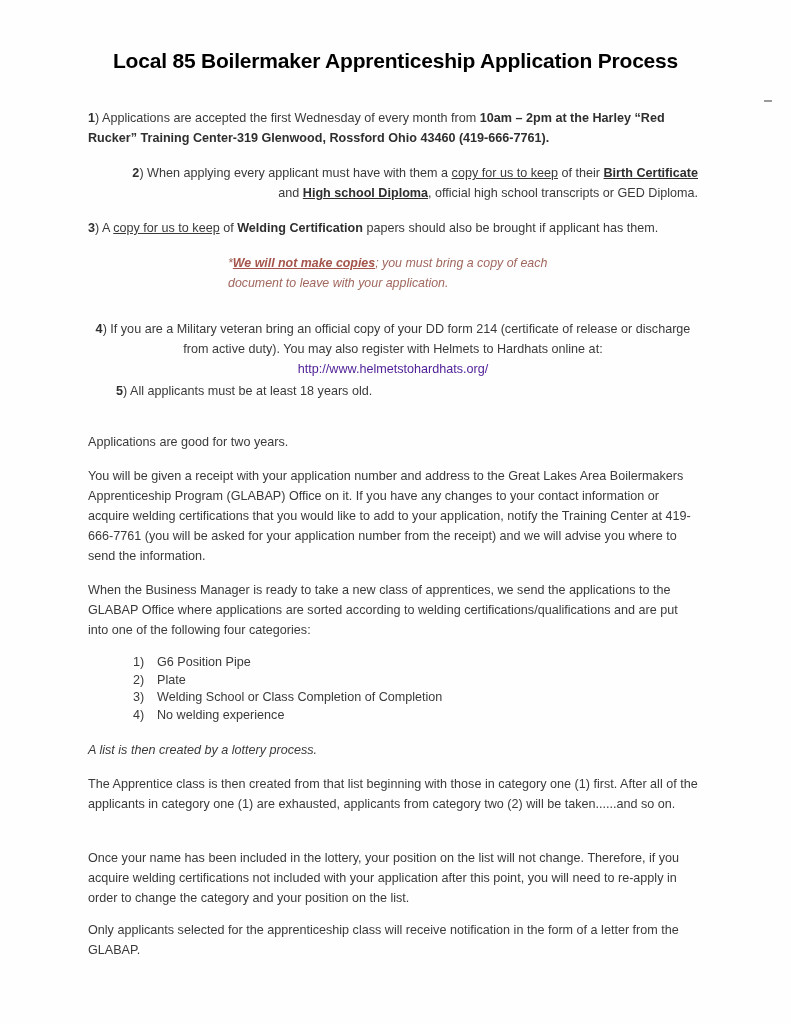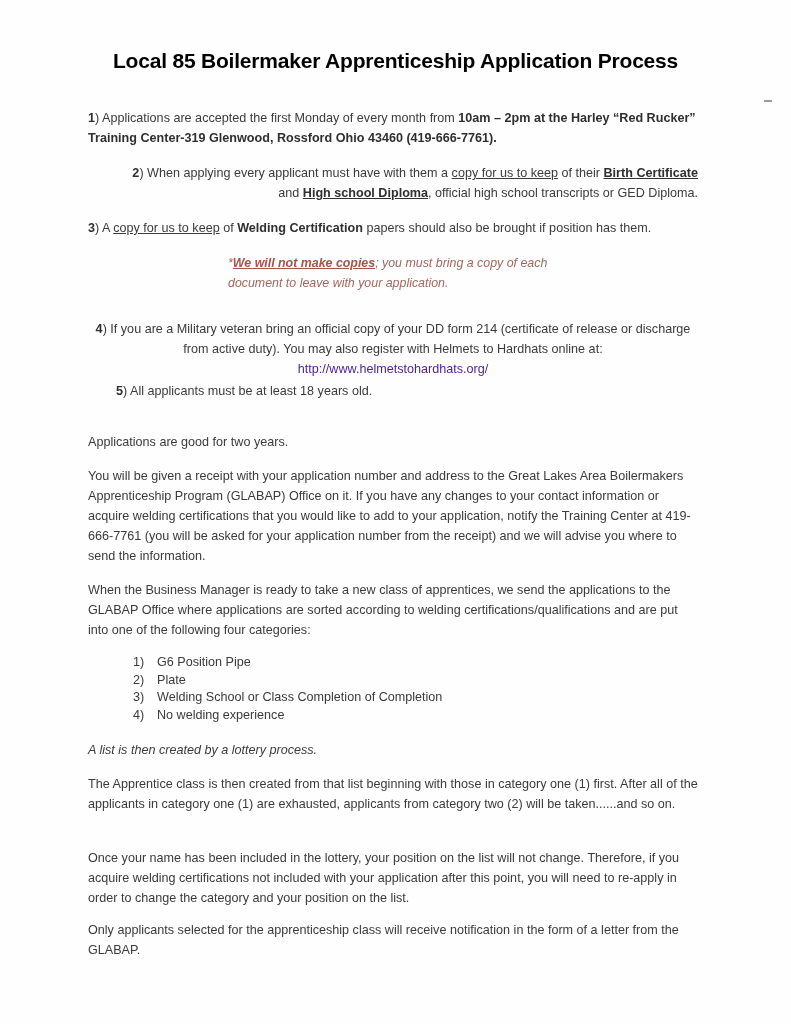--- a/index.html
+++ b/index.html
@@ -30,29 +30,29 @@
   .speck { position: absolute; background: #9a9a9a; }
 </style>
 </head>
 <body>
 
 <div class="page">
 
   <div class="title">Local 85 Boilermaker Apprenticeship Application Process</div>
 
   <div class="para" style="top:108px;">
-    <b>1</b><span>) </span><span>Applications are accepted the first Monday of every month from </span><b>10am – 2pm at the Harley “Red Rucker” Training Center-319 Glenwood, Rossford Ohio 43460 (419-666-7761).</b>
+    <b>1</b><span>) </span><span>Applications are accepted the first Wednesday of every month from </span><b>10am – 2pm at the Harley “Red Rucker” Training Center-319 Glenwood, Rossford Ohio 43460 (419-666-7761).</b>
   </div>
 
   <div class="para" style="top:163px;text-align:right;">
     <b>2</b><span>) </span><span>When applying every applicant must have with them a </span><span class="u">copy for us to keep</span><span> of their </span><b class="u">Birth Certificate</b><br><span>and </span><b class="u">High school Diploma</b><span>, official high school transcripts or GED Diploma.</span>
   </div>
 
   <div class="para" style="top:218px;">
-    <b>3</b><span>) </span><span>A </span><span class="u">copy for us to keep</span><span> of </span><b>Welding Certification</b><span> papers should also be brought if position has them.</span>
+    <b>3</b><span>) </span><span>A </span><span class="u">copy for us to keep</span><span> of </span><b>Welding Certification</b><span> papers should also be brought if applicant has them.</span>
   </div>
 
   <div class="note">
     <span>*</span><span class="warn">We will not make copies</span><span>; you must bring a copy of each document to leave with your application.</span>
   </div>
 
   <div class="para" style="top:319px;text-align:center;">
     <b>4</b><span>) </span><span>If you are a Military veteran bring an official copy of your DD form 214 (certificate of release or discharge from active duty).  You may also register with Helmets to Hardhats online at:</span><br><span class="link">http://www.helmetstohardhats.org/</span>
   </div>
 

